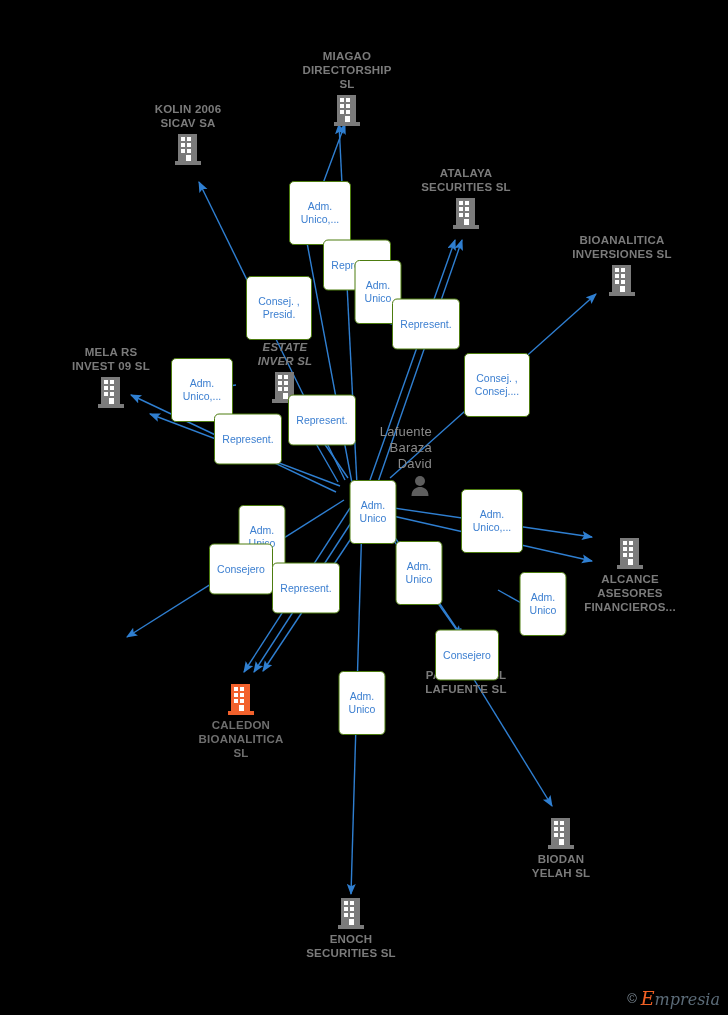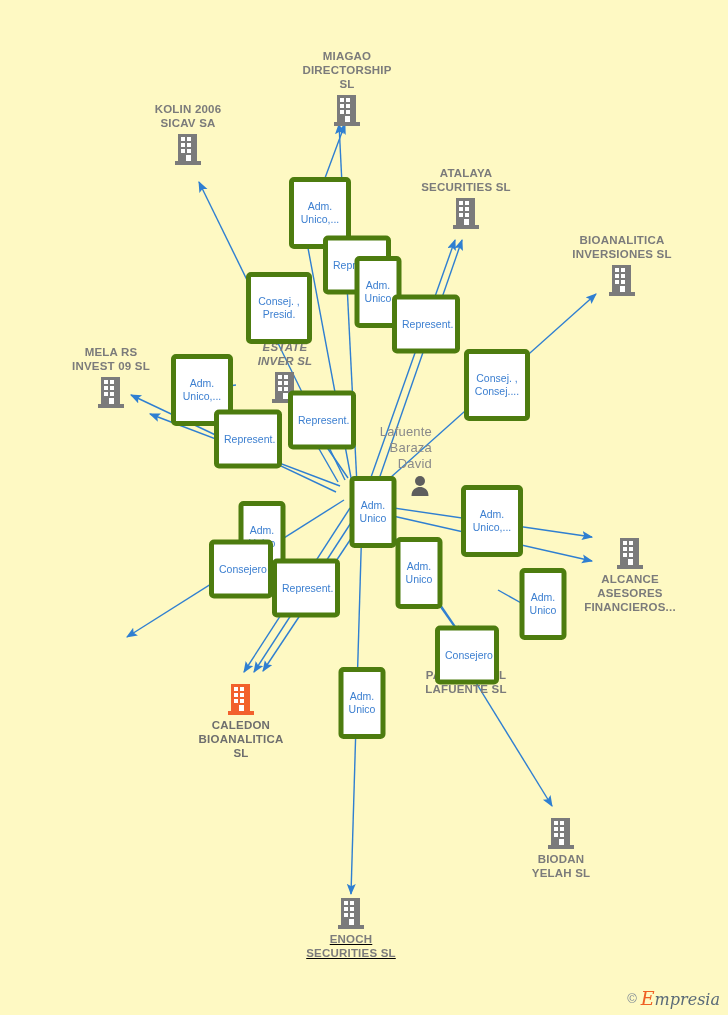--- a/index.html
+++ b/index.html
@@ -7,21 +7,21 @@
     padding: 0;
     background: #ffffff;
   }
   body {
     font-family: "Liberation Sans", sans-serif;
   }
   #canvas {
     position: relative;
     width: 728px;
     height: 1015px;
-    background: #fef9c3;
+    background: #000000;
     overflow: hidden;
   }
   #edges {
     position: absolute;
     left: 0;
     top: 0;
     width: 728px;
     height: 1015px;
     pointer-events: none;
   }
@@ -51,21 +51,21 @@
   .node.highlight .caption { color: #6e6e6e; }
   .person .caption {
     font-size: 13px;
     font-weight: normal;
     color: #8a8a8a;
     line-height: 16px;
   }
   .edge-label {
     position: absolute;
     box-sizing: border-box;
-    border: 5px solid #4d7c0f;
+    border: 1px solid #4d7c0f;
     border-radius: 5px;
     background: #ffffff;
     color: #3c7fd0;
     font-size: 10.5px;
     line-height: 13px;
     text-align: center;
     padding: 18px 5px;
     white-space: pre-line;
     transform: translate(-50%, -50%);
   }

